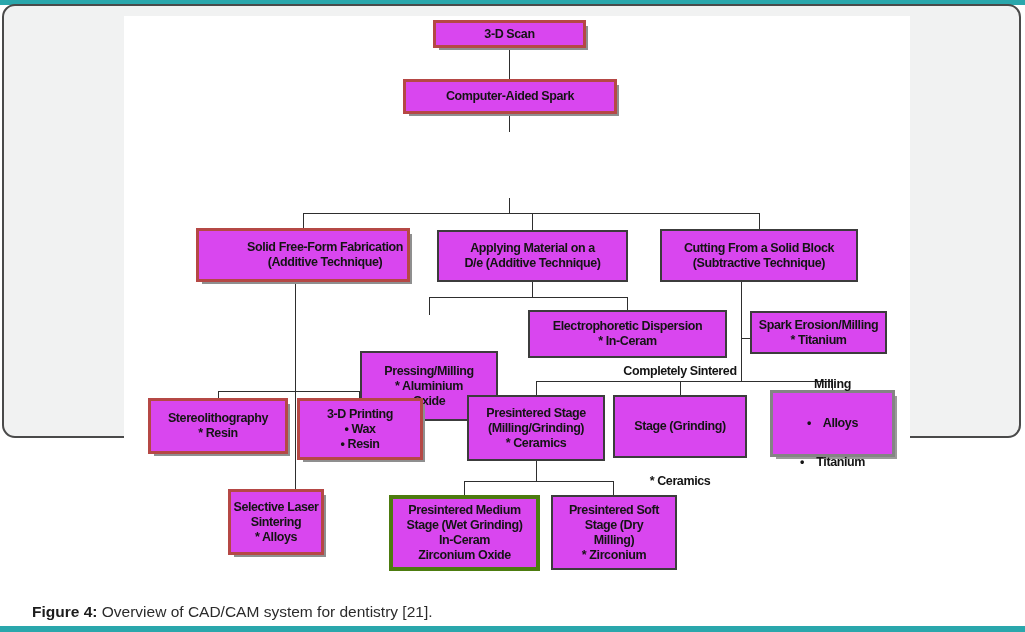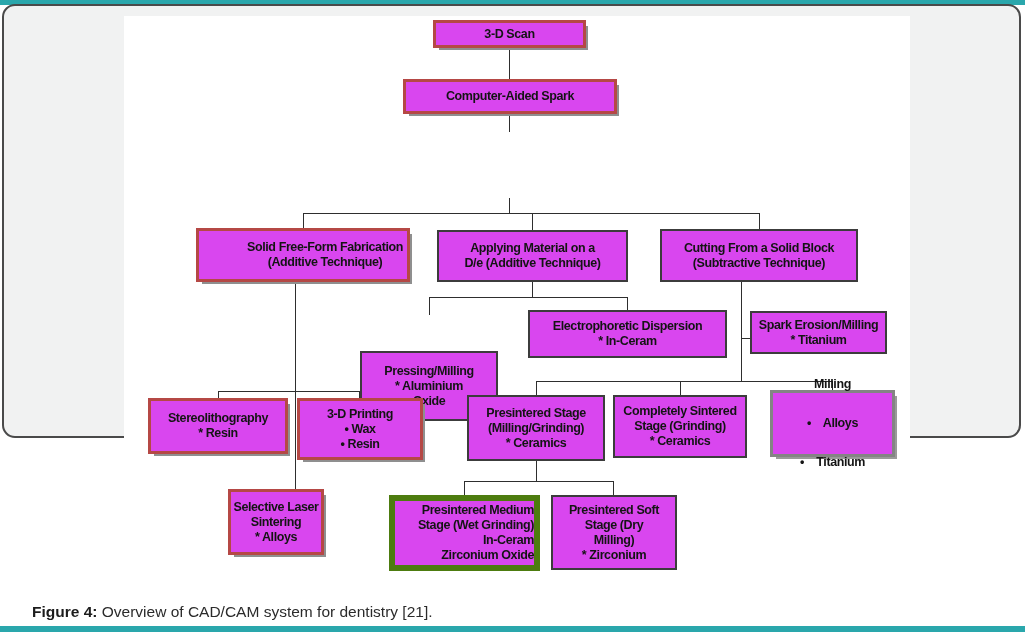--- a/index.html
+++ b/index.html
@@ -23,21 +23,21 @@
   .connector{position:absolute;background:#2e2e2e;}
   .node{
     position:absolute;background:#d946ef;box-sizing:border-box;
     display:flex;flex-direction:column;justify-content:center;align-items:center;
     text-align:center;font-weight:700;color:#141414;
     font-size:12.5px;line-height:1.2;letter-spacing:-0.4px;
   }
   .node-line{white-space:pre;}
   .node.red{border:3px solid var(--red,#b54845);box-shadow:4px 4px 0 -2px #8f8f8f;}
   .node.black{border:2px solid var(--black,#3c3c3c);}
-  .node.black-thick{border:6px solid #4d7c0f;align-items:flex-end;}
+  .node.black-thick{border:4px solid #4d7c0f;}
   .node.gray{border:3px solid var(--gray,#848484);box-shadow:4px 4px 0 -2px #9a9a9a;gap:24px;}
   .caption{
     position:absolute;left:28px;top:597px;font-size:15.5px;color:#2b2b2b;
   }
   .caption b{font-weight:700;color:#1c1c1c;}
 </style>
 </head>
 <body style="--teal: #2aa7ac; --cardbg: #f1f2f2; --cardborder: #4a4a4a; --figbg: #ffffff; --red: #b54845; --black: #3c3c3c; --gray: #848484;">
 
 <div class="accent-bar accent-top"></div>
@@ -114,21 +114,21 @@
     <div class="node red" style="left: 297px; top: 398px; width: 126px; height: 62px;">
       <div class="node-line">3-D Printing</div>
       <div class="node-line">• Wax</div>
       <div class="node-line">• Resin</div>
     </div>
     <div class="node black" style="left: 467px; top: 395px; width: 138px; height: 66px;">
       <div class="node-line">Presintered Stage</div>
       <div class="node-line">(Milling/Grinding)</div>
       <div class="node-line">* Ceramics</div>
     </div>
-    <div class="node black" style="left: 613px; top: 395px; width: 134px; height: 63px;">
+    <div class="node black" style="left: 613px; top: 395px; width: 134px; height: 63px; gap: 40px;">
       <div class="node-line">Completely Sintered</div>
       <div class="node-line">Stage (Grinding)</div>
       <div class="node-line">* Ceramics</div>
     </div>
     <div class="node gray" style="left: 770px; top: 390px; width: 125px; height: 67px;">
       <div class="node-line">Milling</div>
       <div class="node-line">•    Alloys</div>
       <div class="node-line">•    Titanium</div>
     </div>
     <div class="node red" style="left: 228px; top: 489px; width: 96px; height: 66px;">

